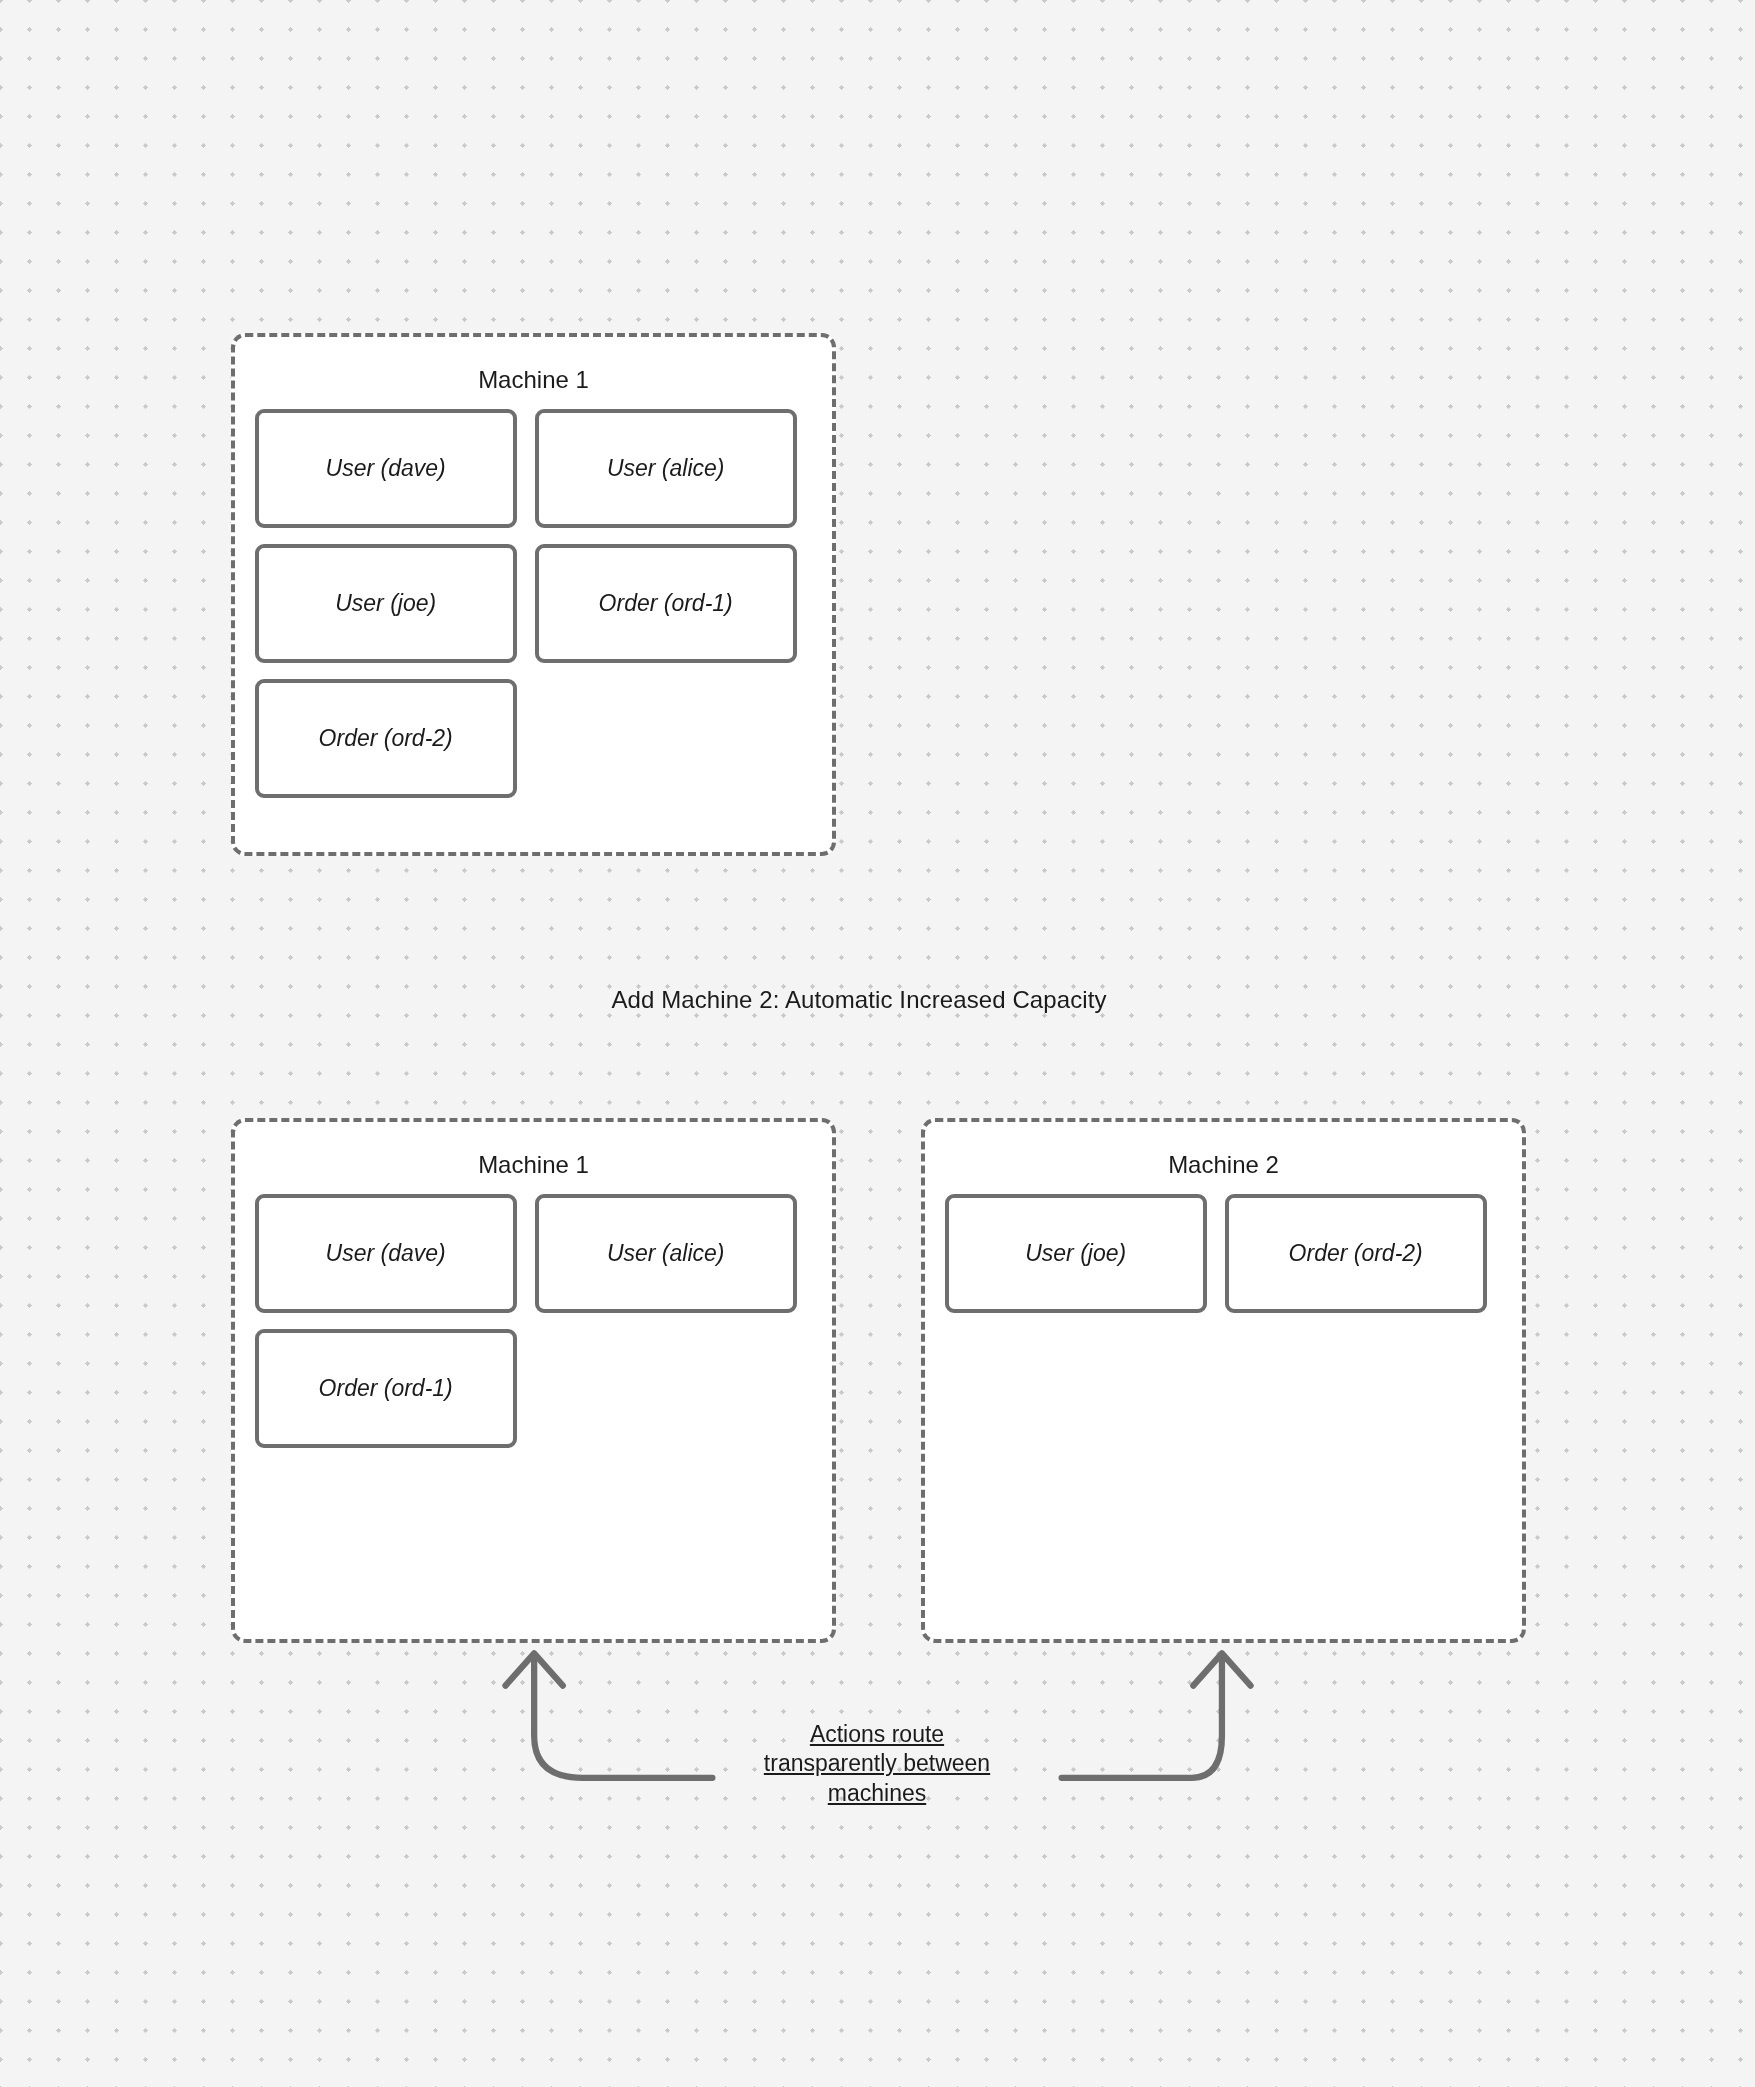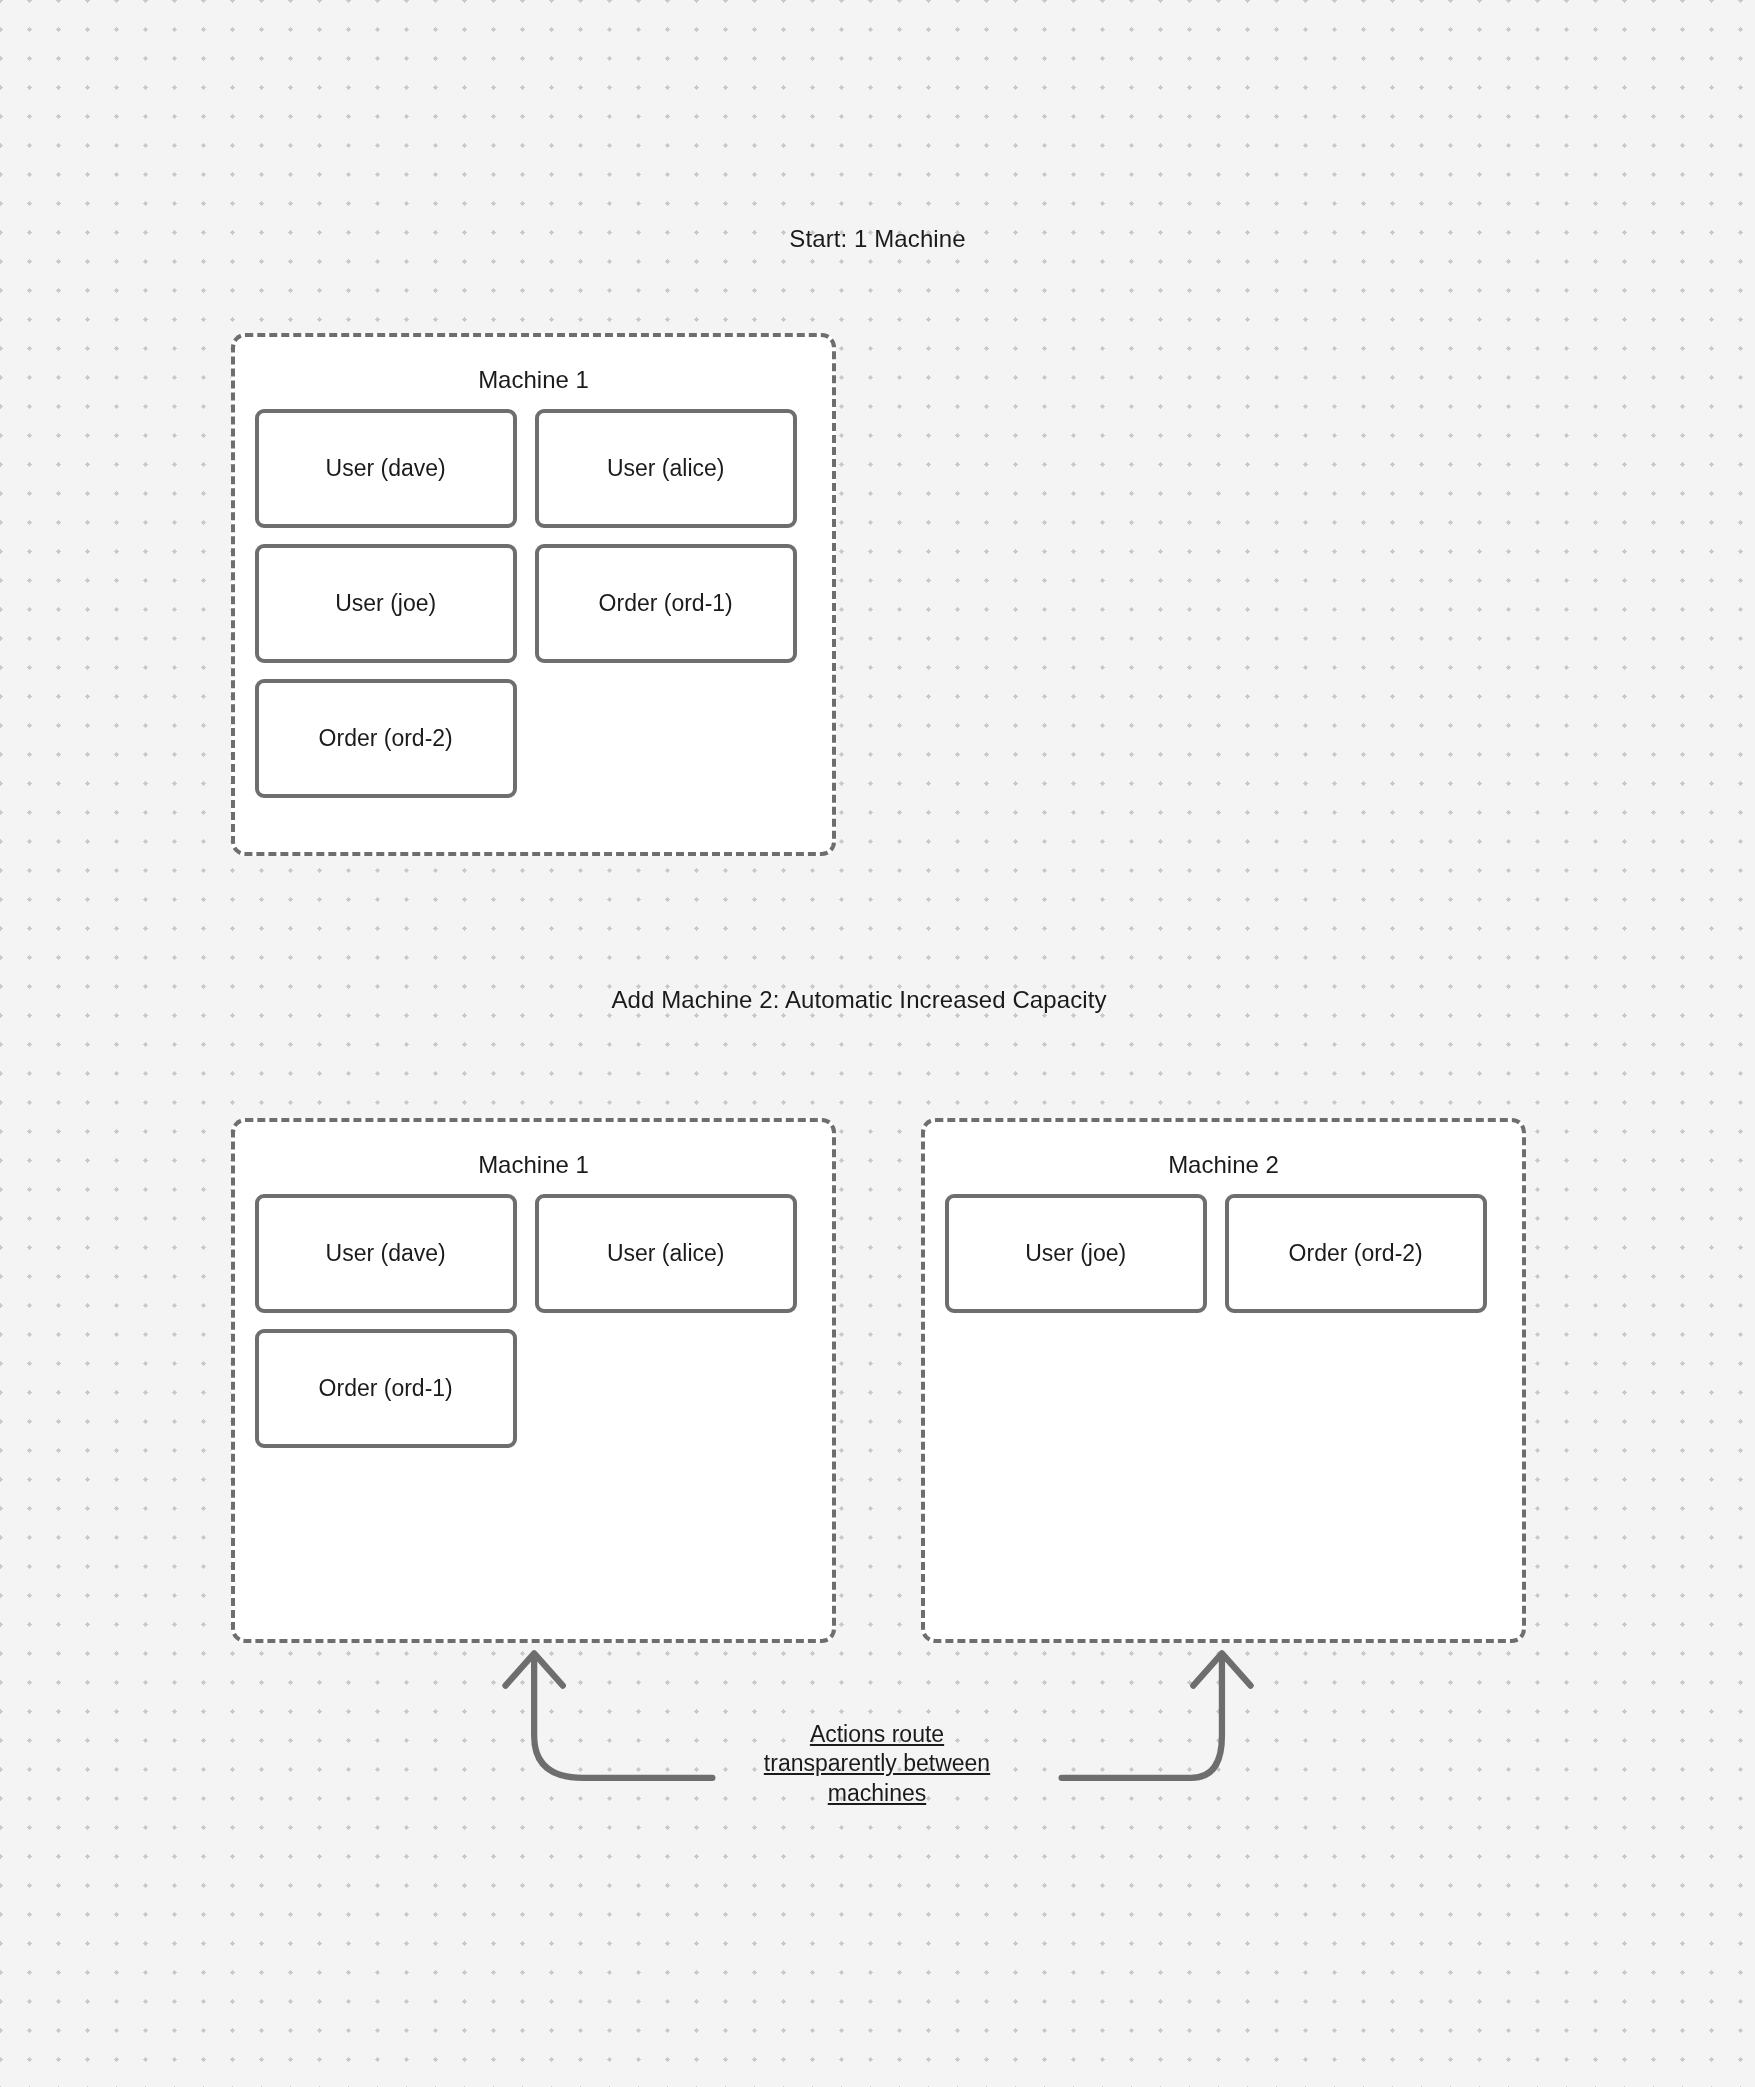--- a/index.html
+++ b/index.html
@@ -69,20 +69,21 @@
     height: 119px;
     border: 4.5px solid #6e6e6e;
     border-radius: 9px;
     background: #ffffff;
     display: flex;
     align-items: center;
     justify-content: center;
     font-size: 23px;
     color: #1b1b1b;
     white-space: nowrap;
+    font-style: italic;
   }
 
   
   #machine-s1-m1 { left: 231px; top: 333px;  width: 605px; height: 523px; }
   #machine-s2-m1 { left: 231px; top: 1118px; width: 605px; height: 525px; }
   #machine-s2-m2 { left: 921px; top: 1118px; width: 605px; height: 525px; }
 
   
   #connector-svg {
     position: absolute;
@@ -103,21 +104,20 @@
     line-height: 1.28;
     color: #1b1b1b;
     text-decoration: underline;
   }
 </style>
 </head>
 <body>
 
 <div class="canvas">
 
-  <div class="section-title" id="title-1">Start: 1 Machine</div>
 
   <div class="machine" id="machine-s1-m1">
     <div class="machine-title">Machine 1</div>
     <div class="node-grid">
       <div class="node">User (dave)</div>
       <div class="node">User (alice)</div>
       <div class="node">User (joe)</div>
       <div class="node">Order (ord-1)</div>
       <div class="node">Order (ord-2)</div>
     </div>

